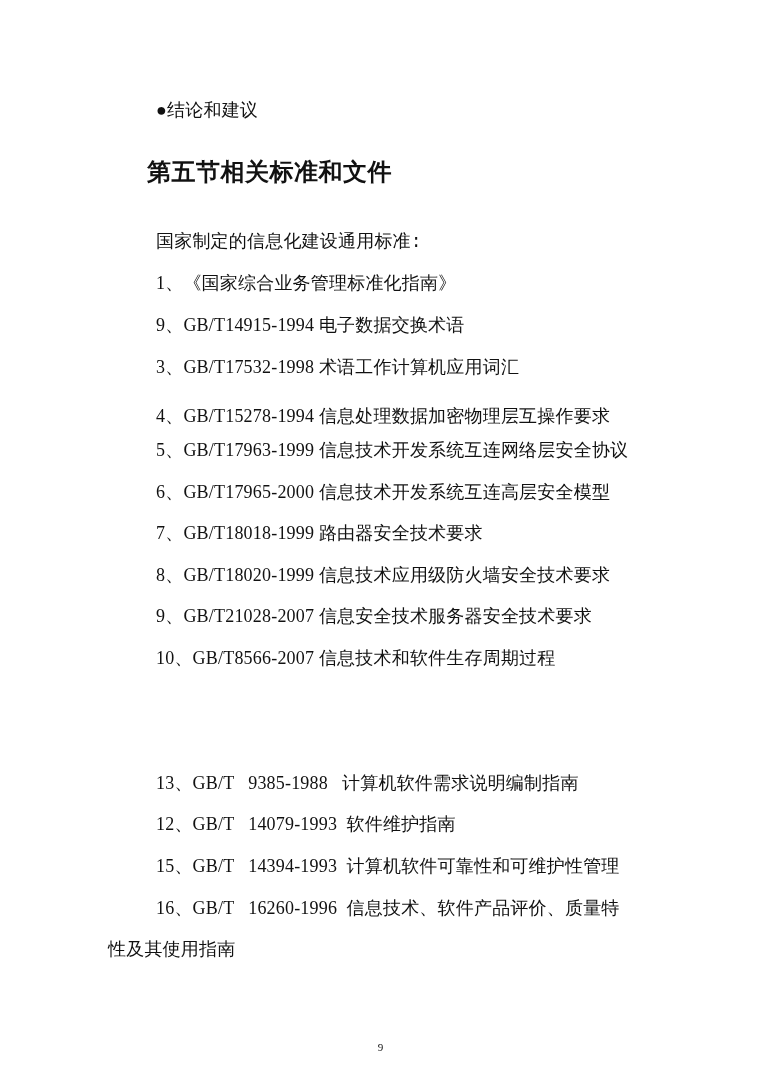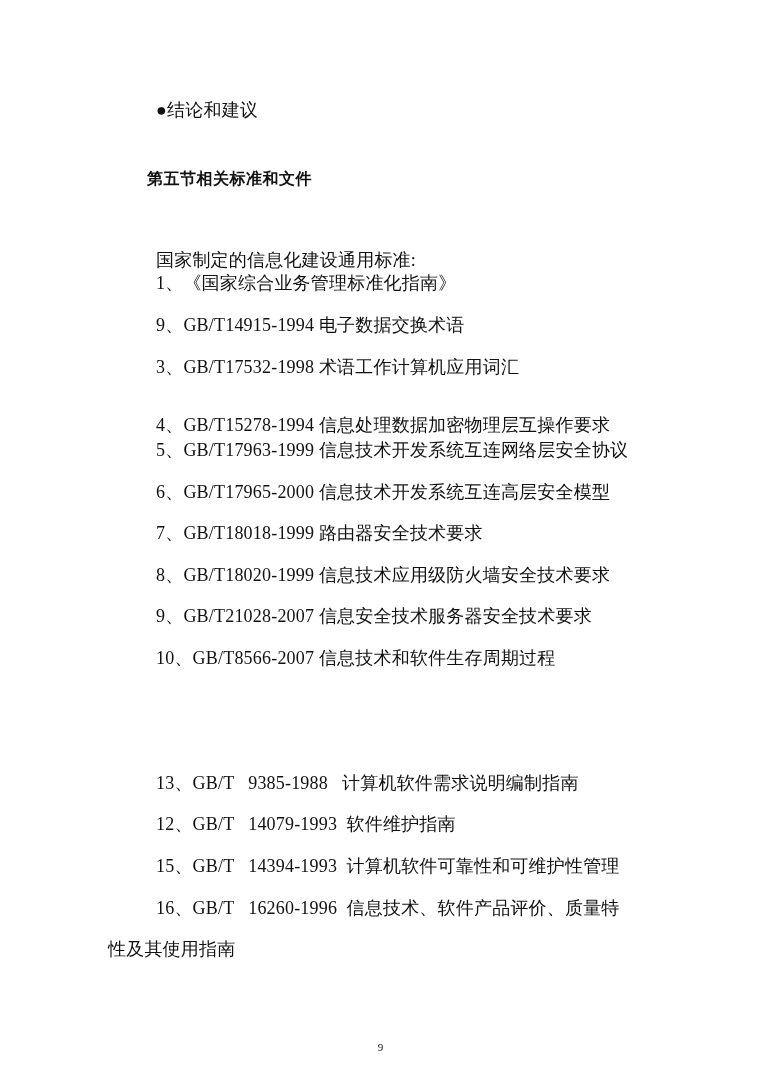--- a/index.html
+++ b/index.html
@@ -25,28 +25,27 @@
       font-size: 18px;
       line-height: 22px;
       white-space: pre;
       letter-spacing: 0.2px;
     }
     .bullet-line { left: 156px; top: 99px; }
     .heading {
       position: absolute;
       left: 147px;
       top: 160px;
-      font-size: 16px;
+      font-size: 24px;
       font-weight: bold;
       line-height: 24px;
-      font-family: Liberation Mono, monospace;
+      font-family: Liberation Sans, sans-serif;
       letter-spacing: 0.5px;
-      margin-top: 8px;
     }
-    .intro { left: 156px; top: 249px; }
+    .intro { left: 156px; top: 231px; font-family: Liberation Mono, monospace; }
     .item { left: 156px; }
     .cont { left: 108px; }
     .page-number {
       position: absolute;
       left: 0;
       width: 761px;
       top: 1040px;
       text-align: center;
       font-size: 11px;
       line-height: 14px;
@@ -58,21 +57,21 @@
 <div class="page">
   <div class="line bullet-line">●结论和建议</div>
 
   <div class="heading">第五节相关标准和文件</div>
 
   <div class="line intro">国家制定的信息化建设通用标准:</div>
 
   <div class="line item" style="top:272px">1、《国家综合业务管理标准化指南》</div>
   <div class="line item" style="top:314px">9、GB/T14915-1994 电子数据交换术语</div>
   <div class="line item" style="top:356px">3、GB/T17532-1998 术语工作计算机应用词汇</div>
-  <div class="line item" style="top:414px">4、GB/T15278-1994 信息处理数据加密物理层互操作要求</div>
+  <div class="line item" style="top:405px">4、GB/T15278-1994 信息处理数据加密物理层互操作要求</div>
   <div class="line item" style="top:439px">5、GB/T17963-1999 信息技术开发系统互连网络层安全协议</div>
   <div class="line item" style="top:481px">6、GB/T17965-2000 信息技术开发系统互连高层安全模型</div>
   <div class="line item" style="top:522px">7、GB/T18018-1999 路由器安全技术要求</div>
   <div class="line item" style="top:564px">8、GB/T18020-1999 信息技术应用级防火墙安全技术要求</div>
   <div class="line item" style="top:605px">9、GB/T21028-2007 信息安全技术服务器安全技术要求</div>
   <div class="line item" style="top:647px">10、GB/T8566-2007 信息技术和软件生存周期过程</div>
   <div class="line item" style="top:772px">13、GB/T   9385-1988   计算机软件需求说明编制指南</div>
   <div class="line item" style="top:813px">12、GB/T   14079-1993  软件维护指南</div>
   <div class="line item" style="top:855px">15、GB/T   14394-1993  计算机软件可靠性和可维护性管理</div>
   <div class="line item" style="top:897px">16、GB/T   16260-1996  信息技术、软件产品评价、质量特</div>

